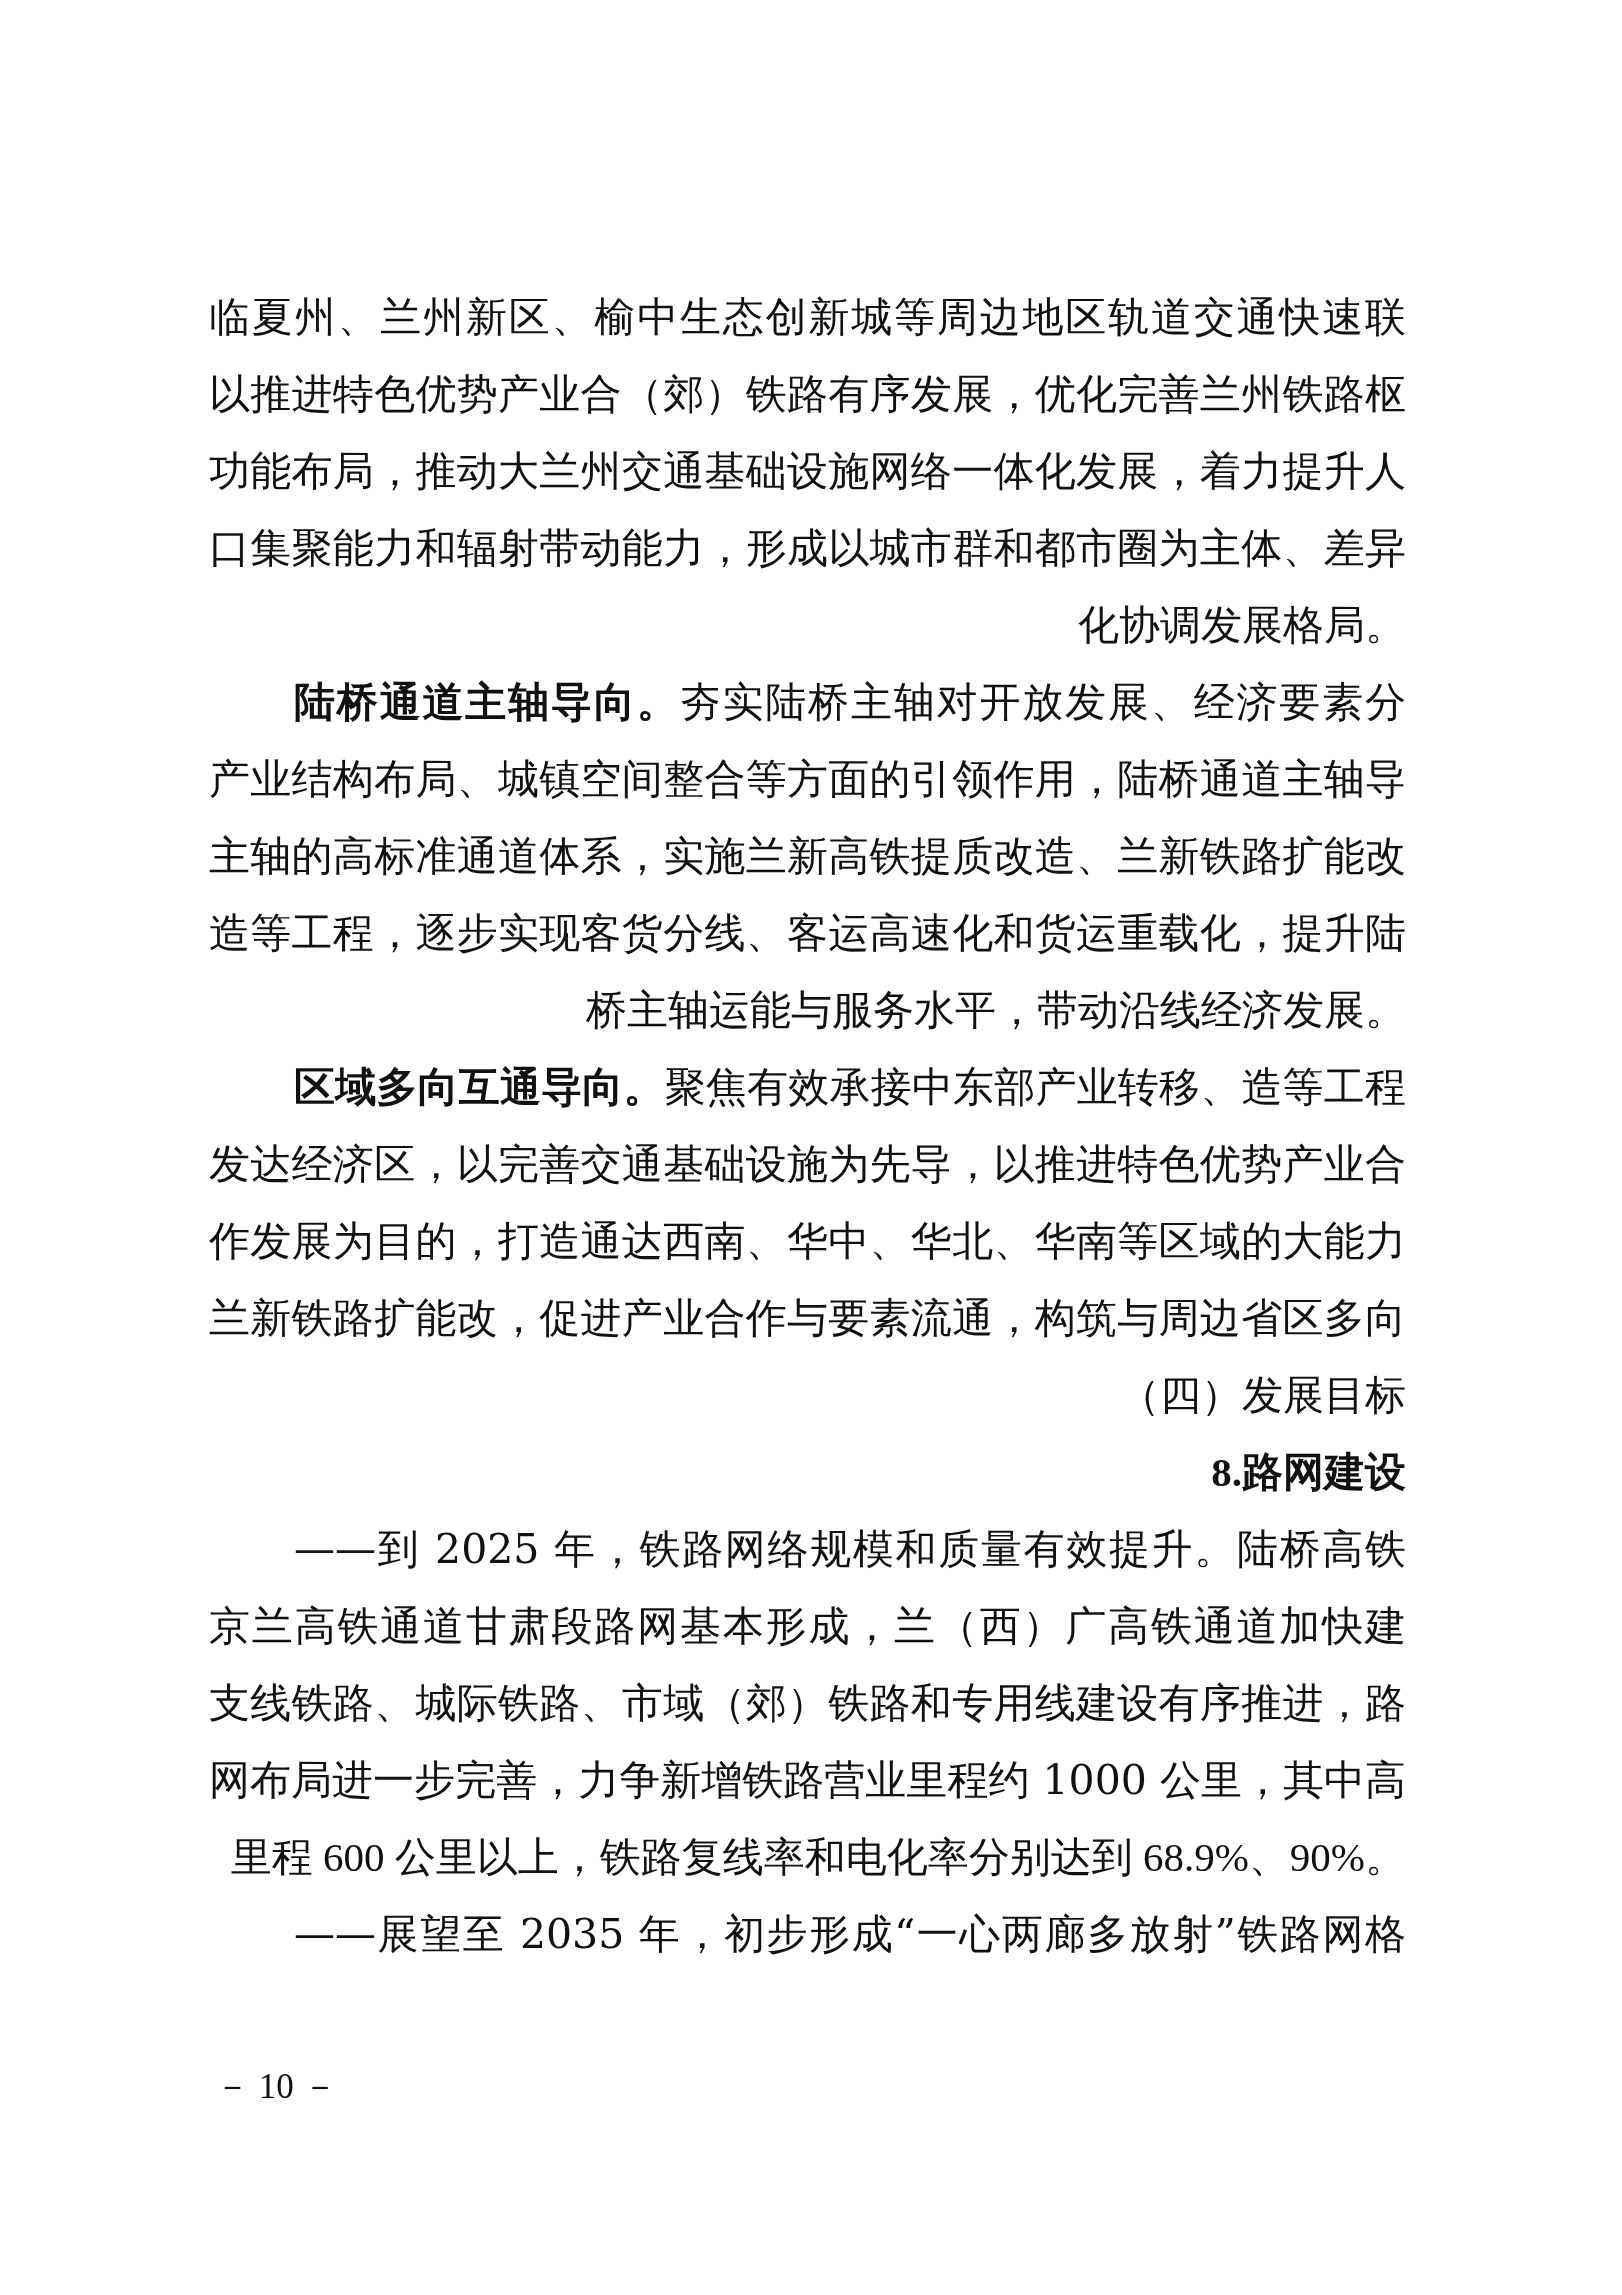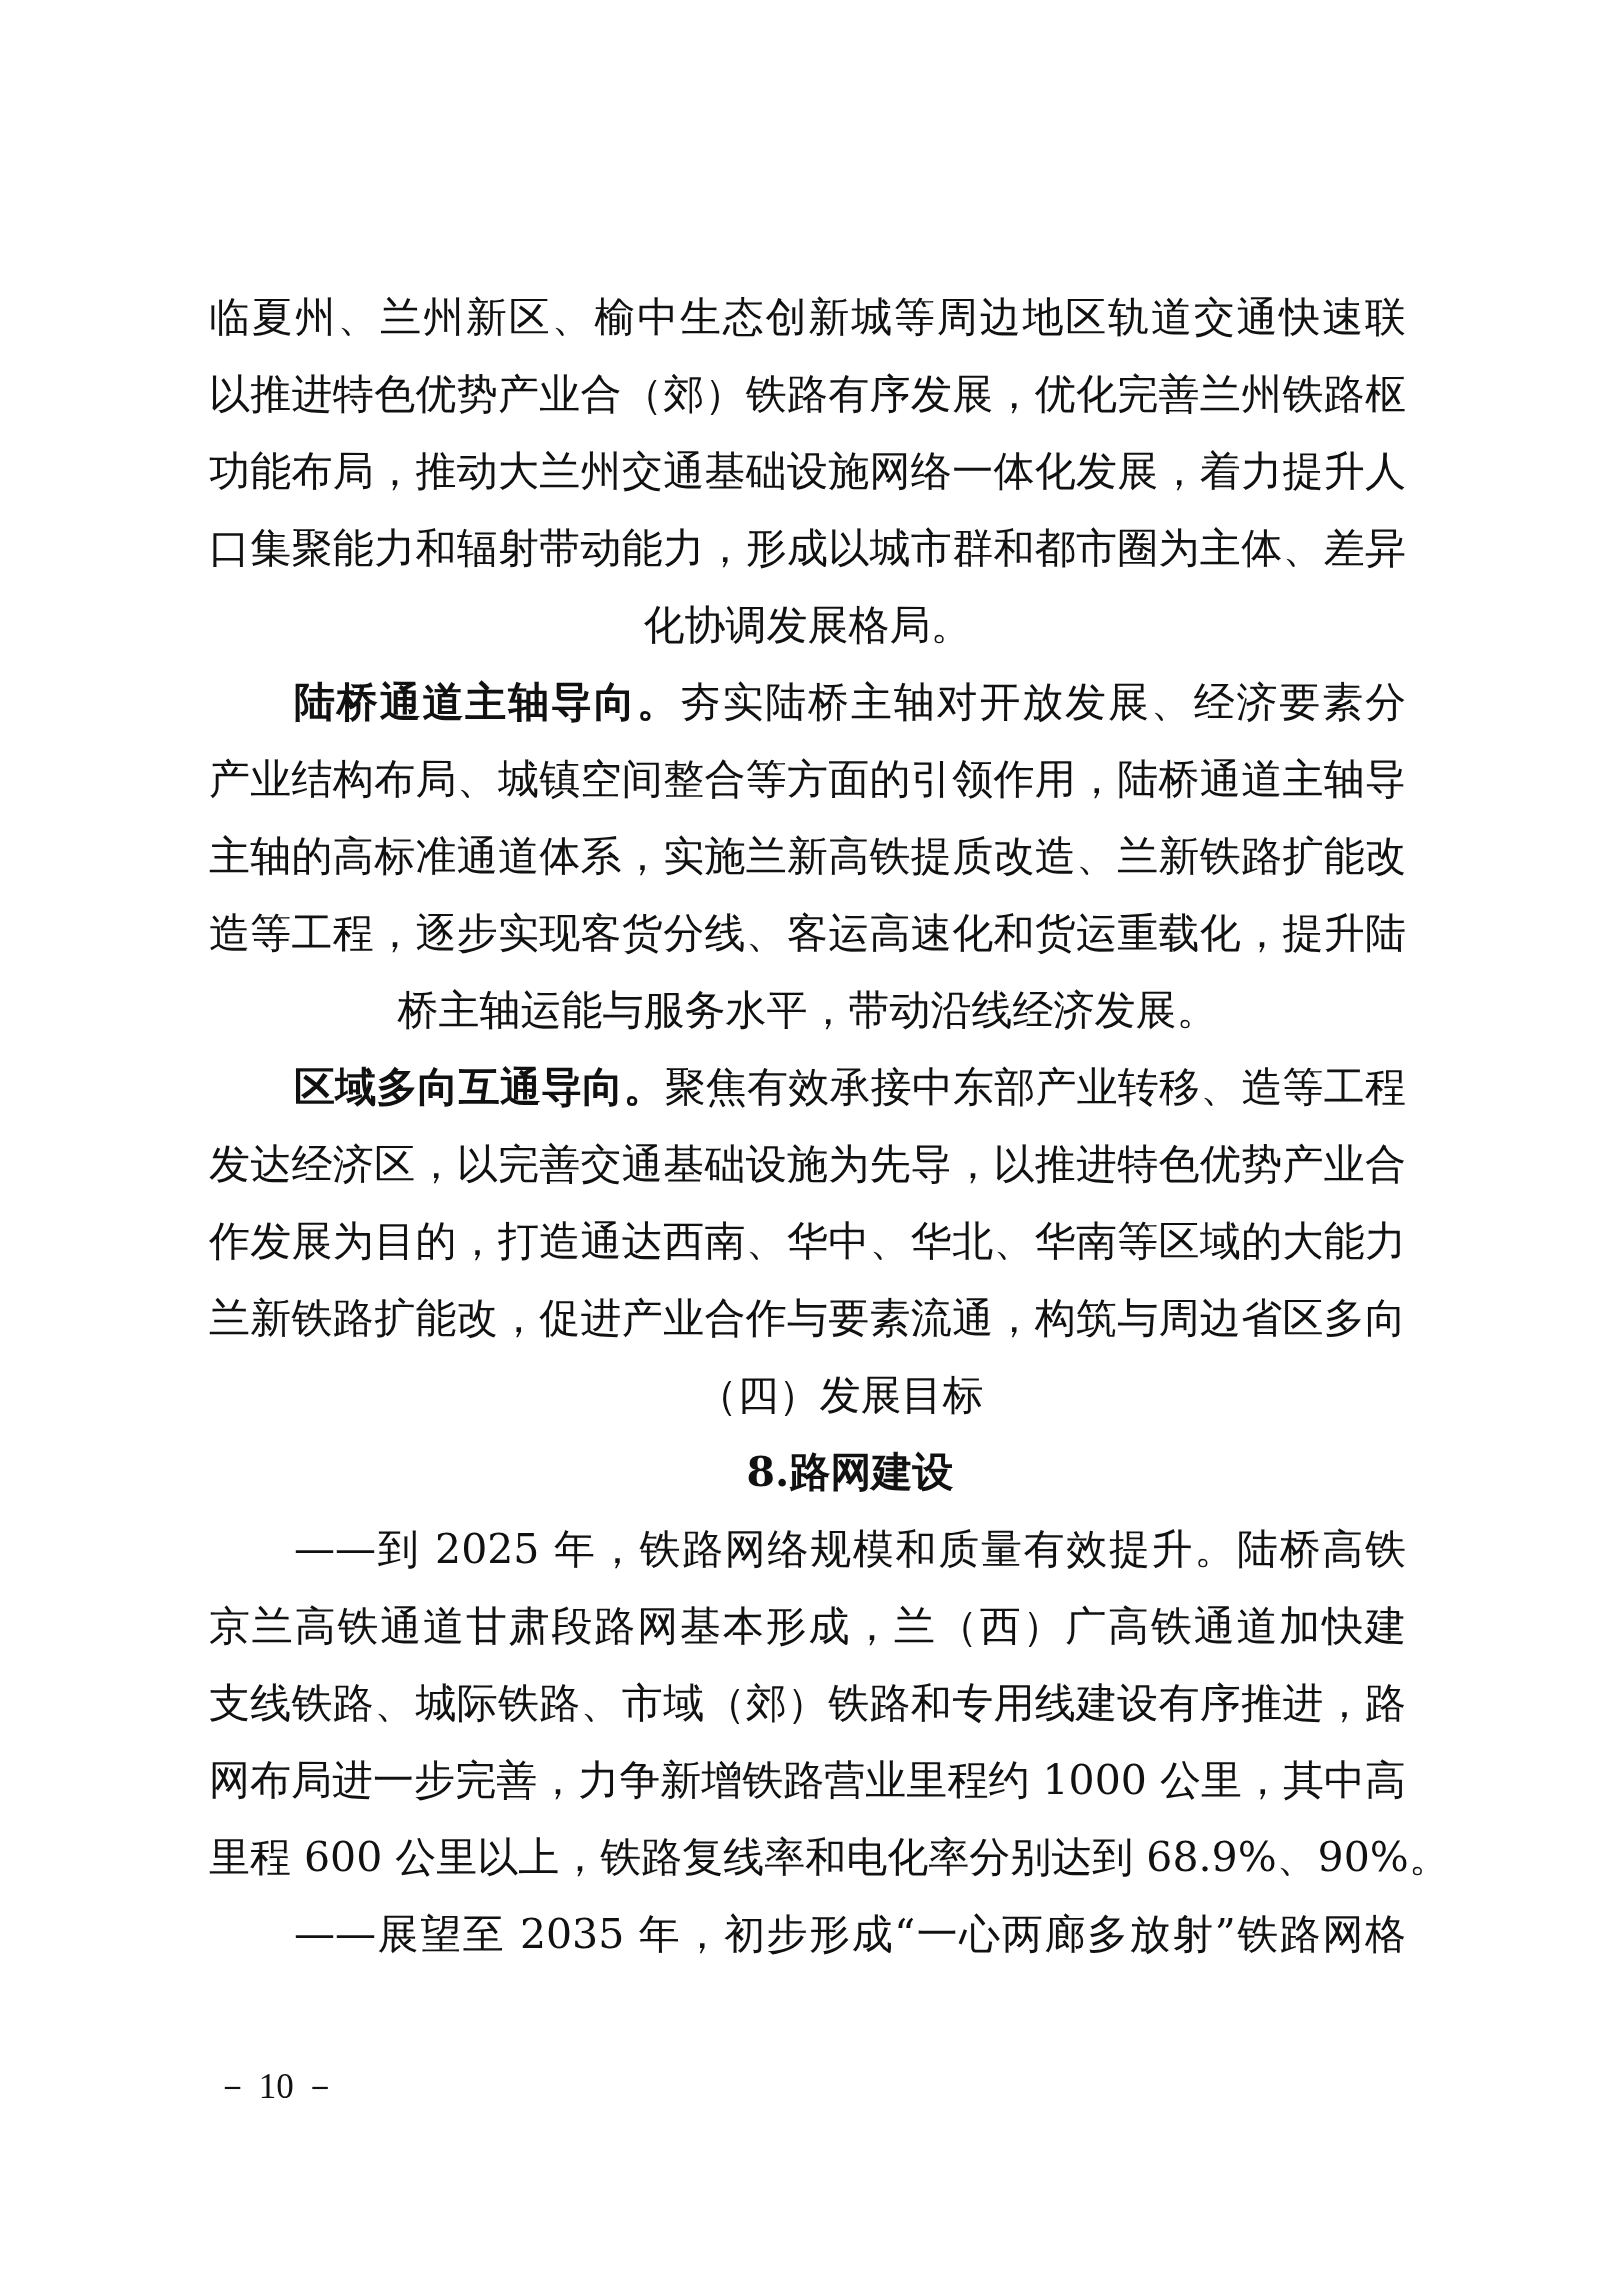--- a/index.html
+++ b/index.html
@@ -37,21 +37,22 @@
     letter-spacing: 0;
   }
   .line.justify {
     text-align: justify;
     text-align-last: justify;
     white-space: normal;
     word-break: break-all;
     overflow: hidden;
   }
   .line.left {
-    text-align: center;
+    text-align: right;
+    font-family: Liberation Serif, serif;
   }
   .indent {
     padding-left: 85px;
   }
   .bold {
     font-weight: bold;
   }
   .heading-sub {
     padding-left: 85px;
   }

